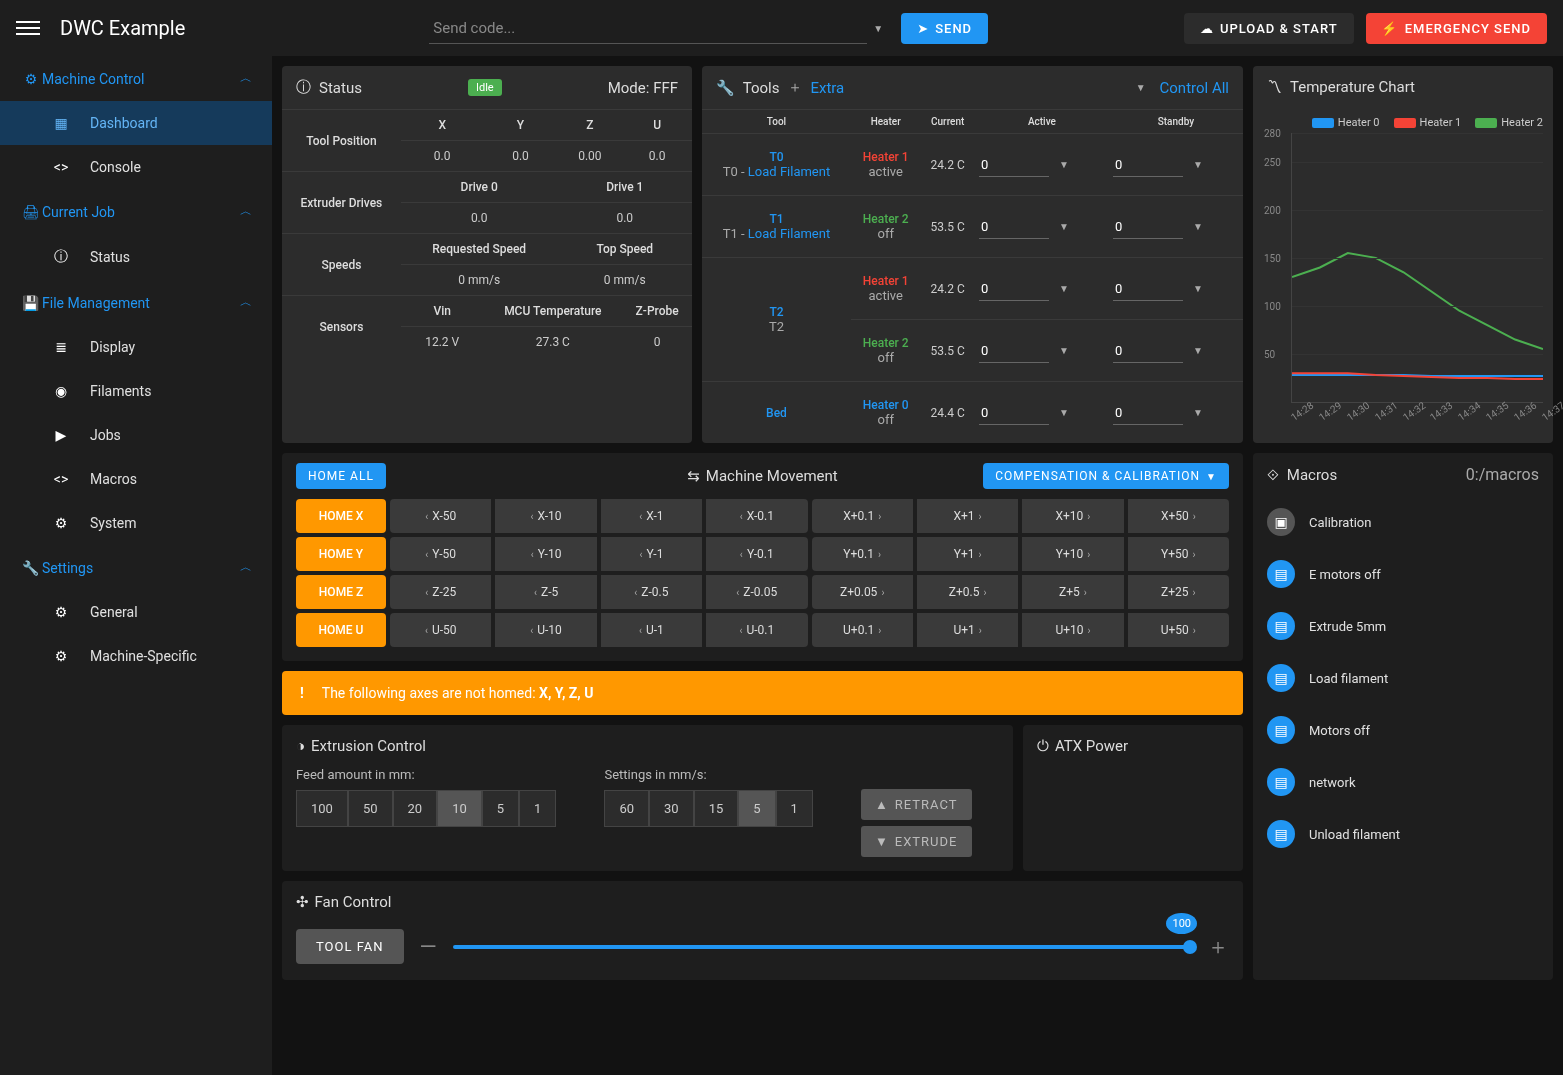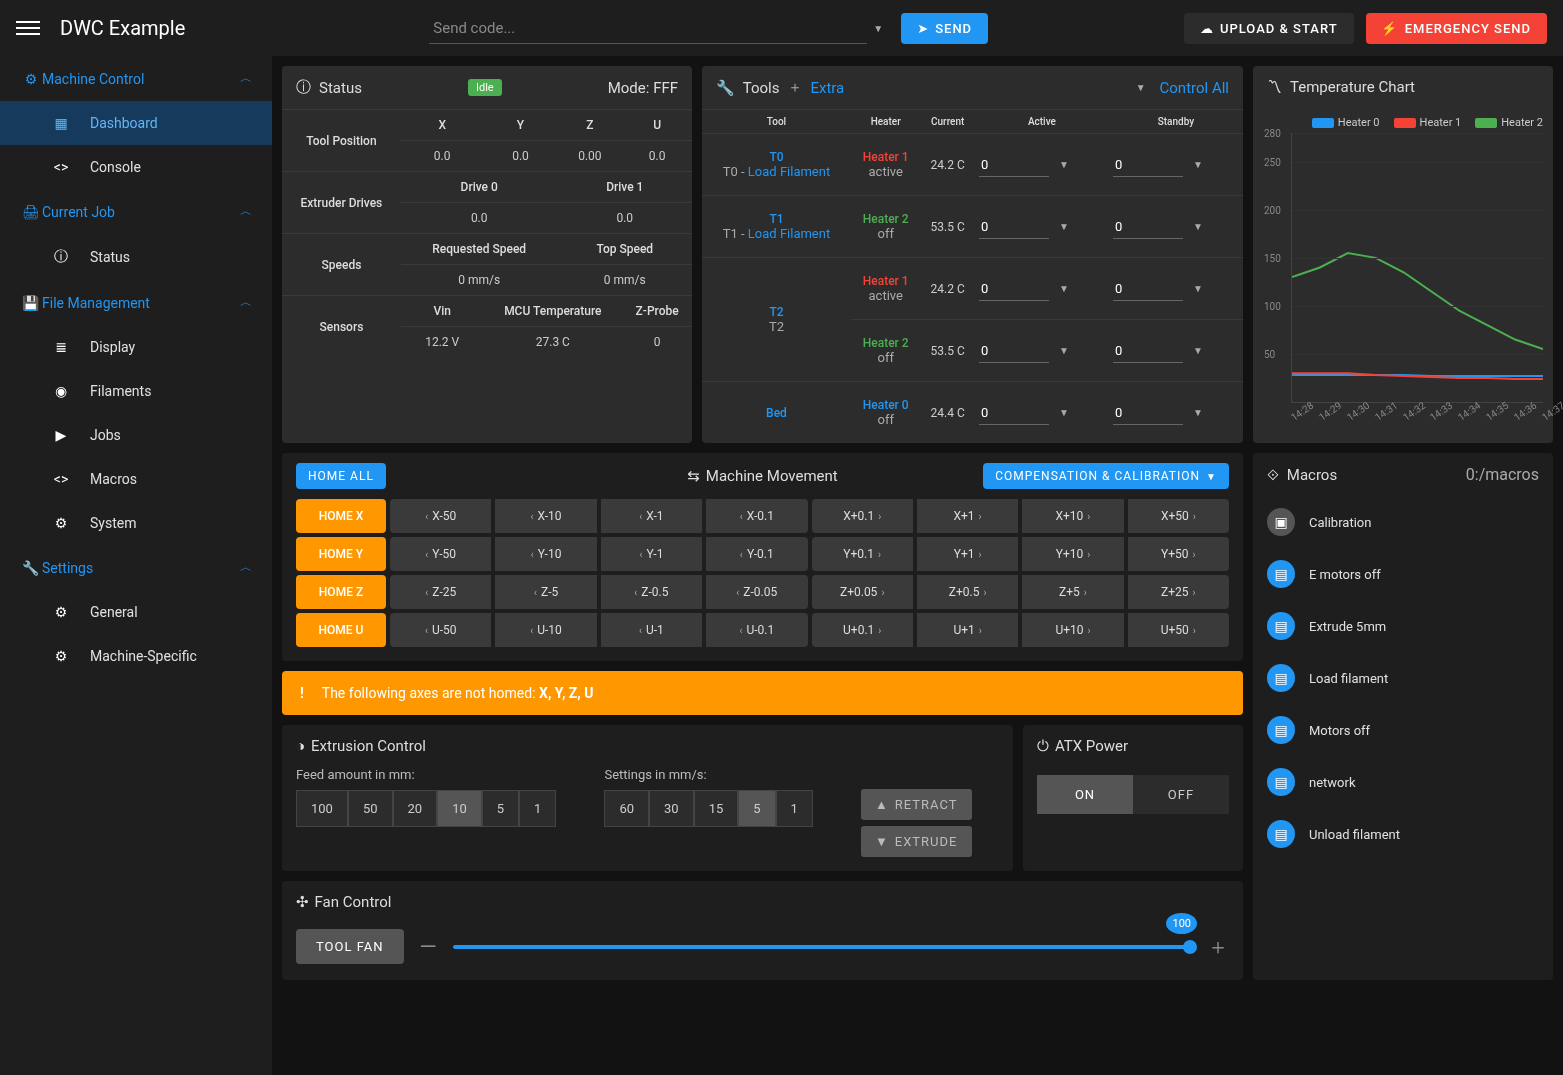--- a/index.html
+++ b/index.html
@@ -555,24 +555,20 @@
                     <span>EXTRUDE</span>
                   </button>
               </div>
             </div>
           </div>
           <div class="panel dark" style="flex:0 0 220px">
             <div class="sub-hdr">
               <span>⏻</span>
               <span>ATX Power</span>
             </div>
-            <div class="toggle">
-              <button class="on">ON</button>
-              <button class="off">OFF</button>
-            </div>
           </div>
         </div>
 
         <div class="panel dark">
           <div class="sub-hdr">
             <span>✣</span>
             <span>Fan Control</span>
           </div>
           <div class="fan-body">
             <div class="slider-row">

